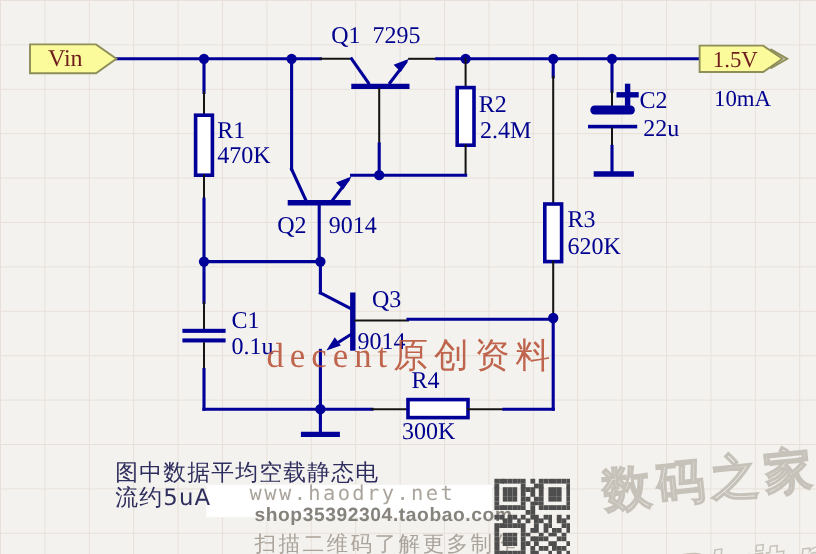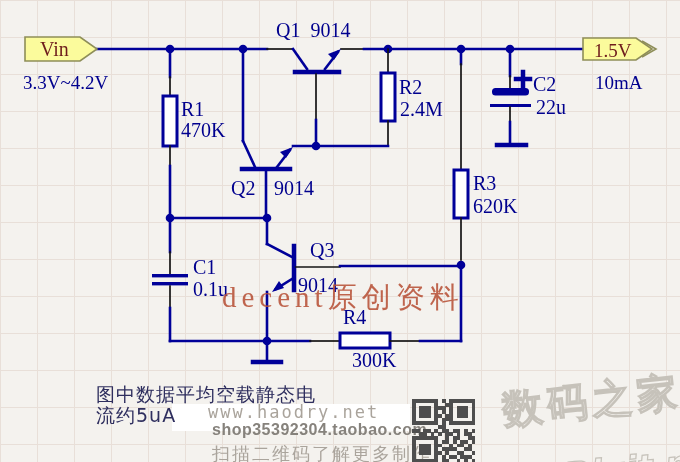--- a/index.html
+++ b/index.html
@@ -167,25 +167,24 @@
       <line class="w" x1="420" y1="341" x2="461" y2="341"></line>
     </g>
 
     <g>
       <line class="w" x1="267" y1="341" x2="267" y2="361"></line>
       <line class="wt" x1="253" y1="362" x2="281" y2="362"></line>
     </g>
   </svg>
 
   <div class="port-lbl" style="left:40px;top:39px;">Vin</div>
-  <div class="lbl" style="left:23px;top:73px;font-size:19px;">3.3V~4.2V</div>
   <div class="port-lbl" style="left:594px;top:41px;font-size:19px;">1.5V</div>
   <div class="lbl" style="left:595px;top:73px;font-size:19px;">10mA</div>
 
-  <div class="lbl" style="left:276px;top:20px;">Q1  9014</div>
+  <div class="lbl" style="left:276px;top:20px;">Q1  7295</div>
 
   <div class="lbl" style="left:181px;top:99px;">R1</div>
   <div class="lbl" style="left:181px;top:120px;">470K</div>
 
   <div class="lbl" style="left:399px;top:77px;">R2</div>
   <div class="lbl" style="left:400px;top:99px;">2.4M</div>
 
   <div class="lbl" style="left:533px;top:74px;">C2</div>
   <div class="lbl" style="left:536px;top:97px;">22u</div>
 
@@ -195,21 +194,21 @@
   <div class="lbl" style="left:473px;top:173px;">R3</div>
   <div class="lbl" style="left:473px;top:196px;">620K</div>
 
   <div class="lbl" style="left:193px;top:257px;">C1</div>
   <div class="lbl" style="left:193px;top:279px;">0.1u</div>
 
   <div class="lbl" style="left:310px;top:240px;">Q3</div>
   <div class="lbl" style="left:298px;top:275px;">9014</div>
 
   <div class="lbl" style="left:343px;top:307px;">R4</div>
-  <div class="lbl" style="left:352px;top:350px;">300K</div>
+  <div class="lbl" style="left:335px;top:350px;">300K</div>
 
   <div class="wm-red" style="left:222px;top:283px;">decent原创资料</div>
 
   <div class="white-patch" style="left:172px;top:404px;width:238px;height:27px;"></div>
   <div class="cn" style="left:96px;top:385px;">图中数据平均空载静态电</div>
   <div class="cn" style="left:96px;top:406px;">流约5uA</div>
 
   <div class="wm-site" style="left:208px;top:404px;">www.haodry.net</div>
   <div class="wm-shop" style="left:212px;top:422px;">shop35392304.taobao.com</div>
   <div class="wm-scan" style="left:212px;top:433px;margin-top:12px;">扫描二维码了解更多制作</div>

